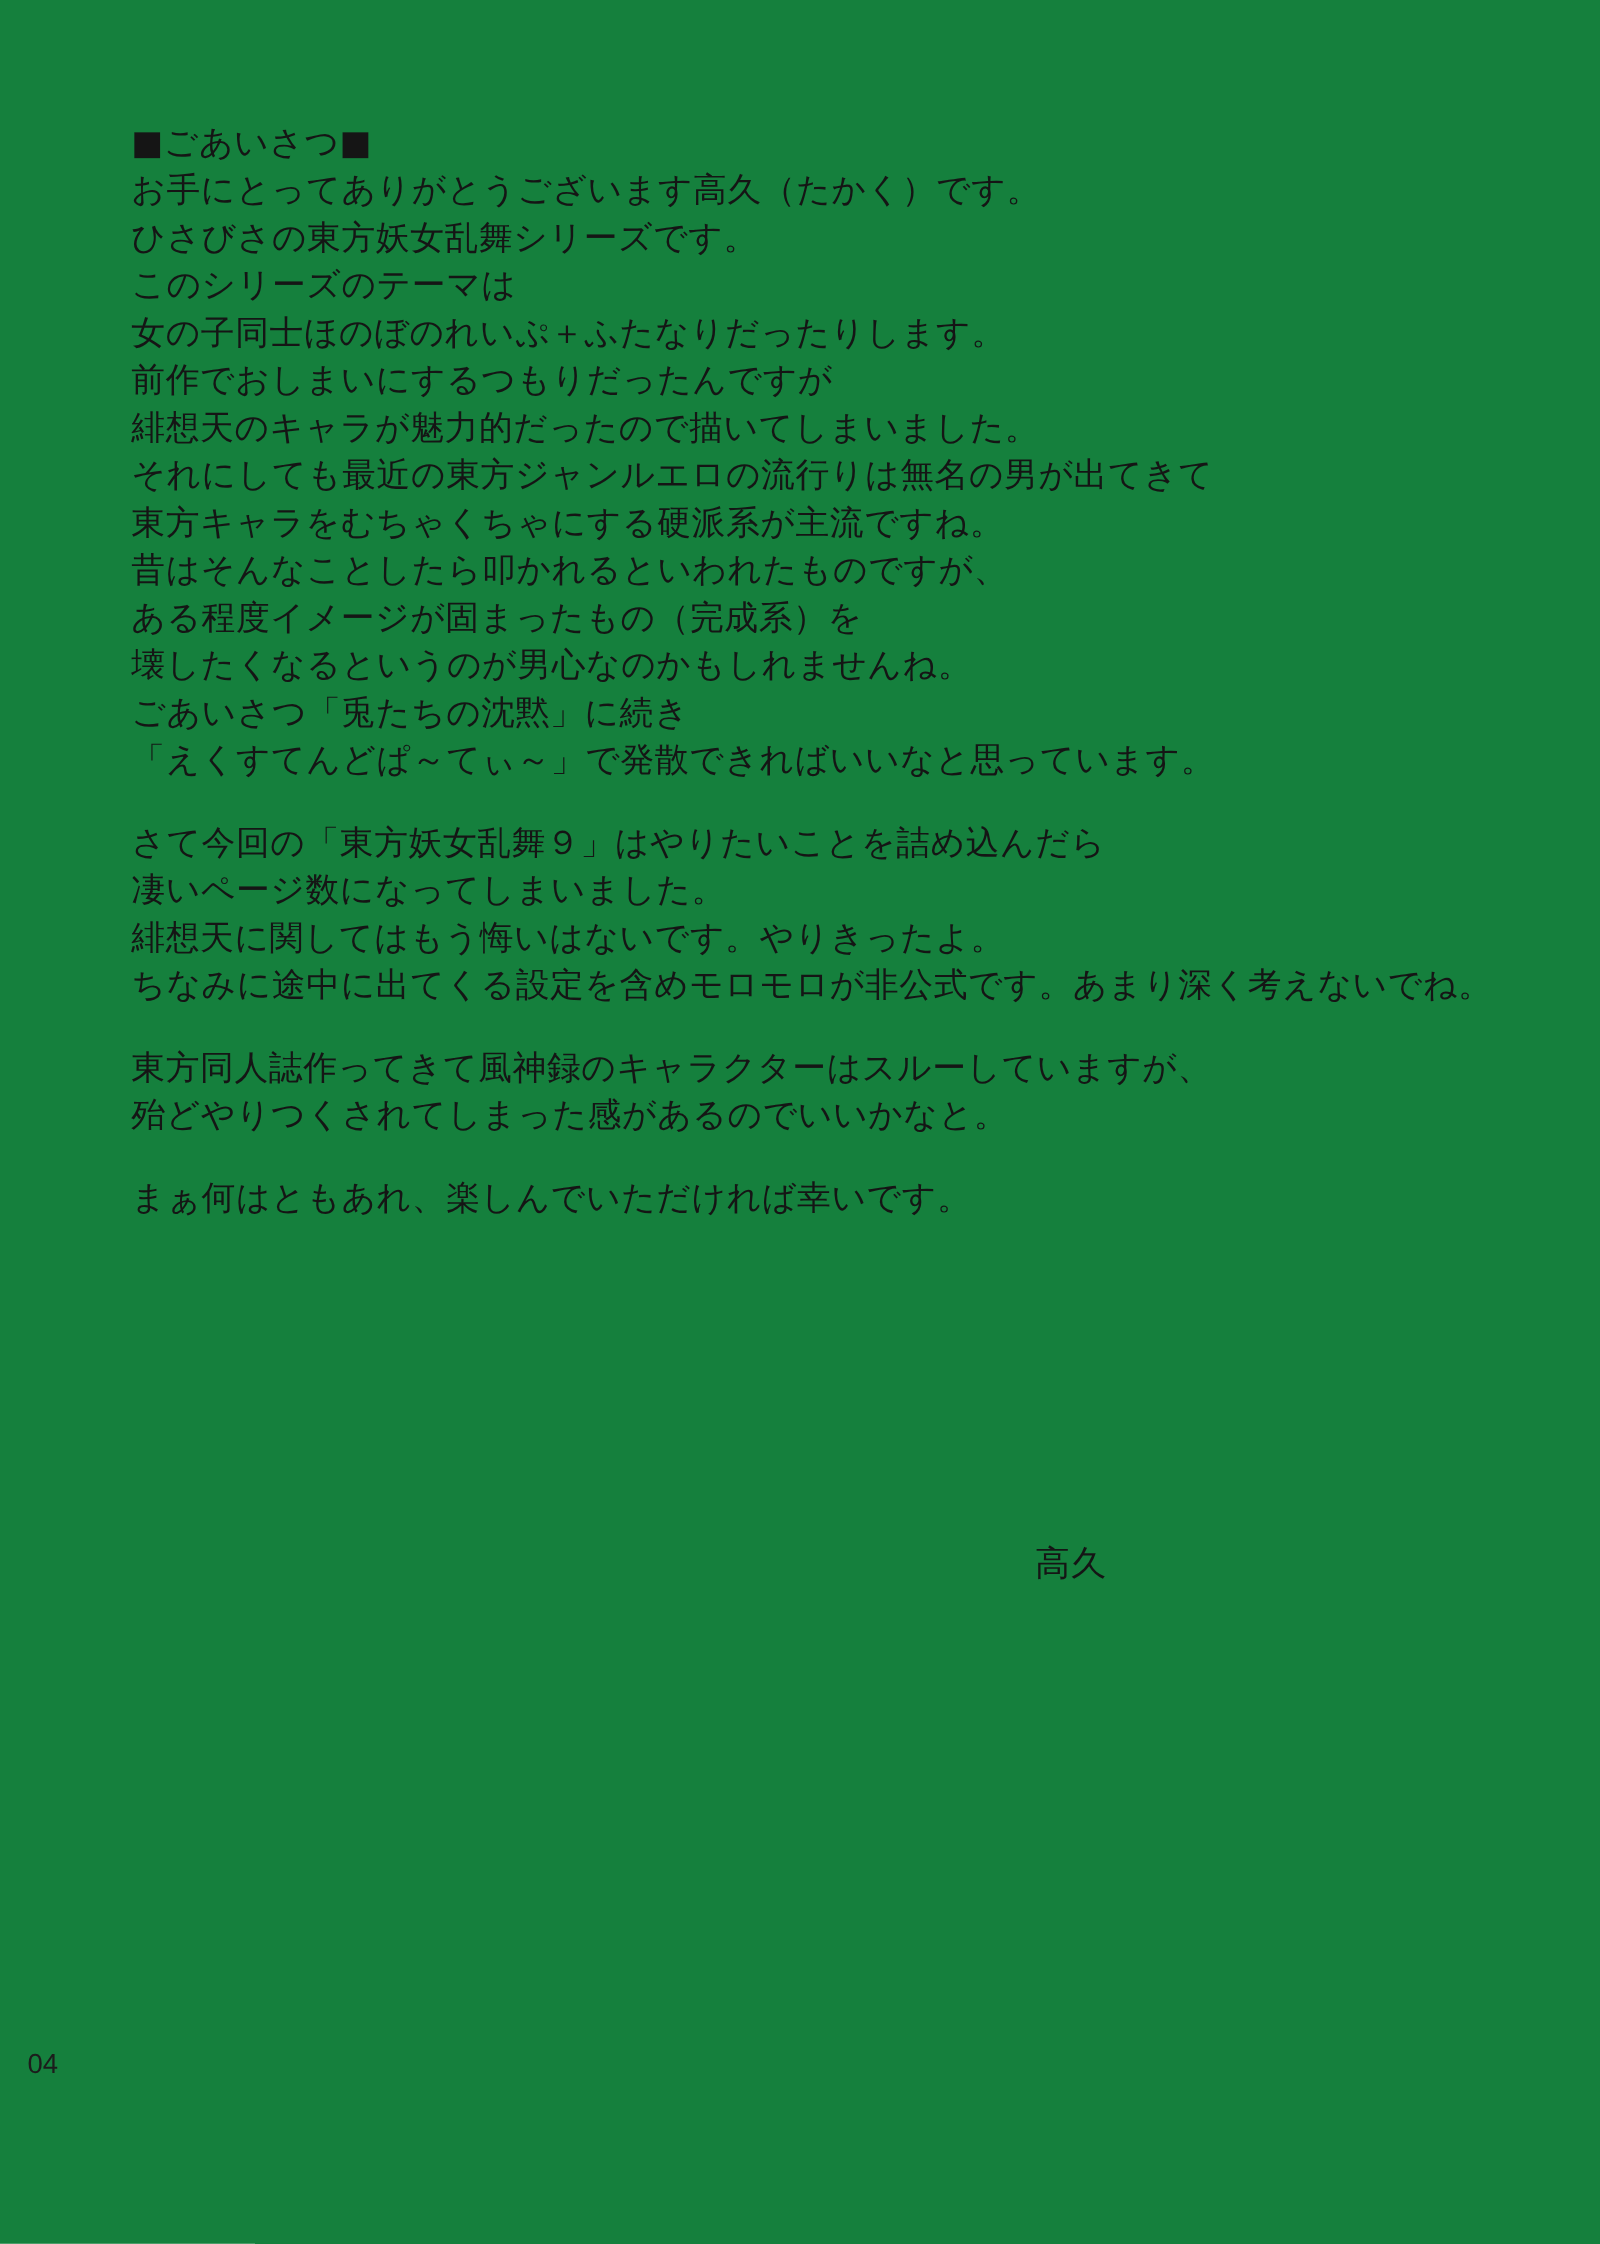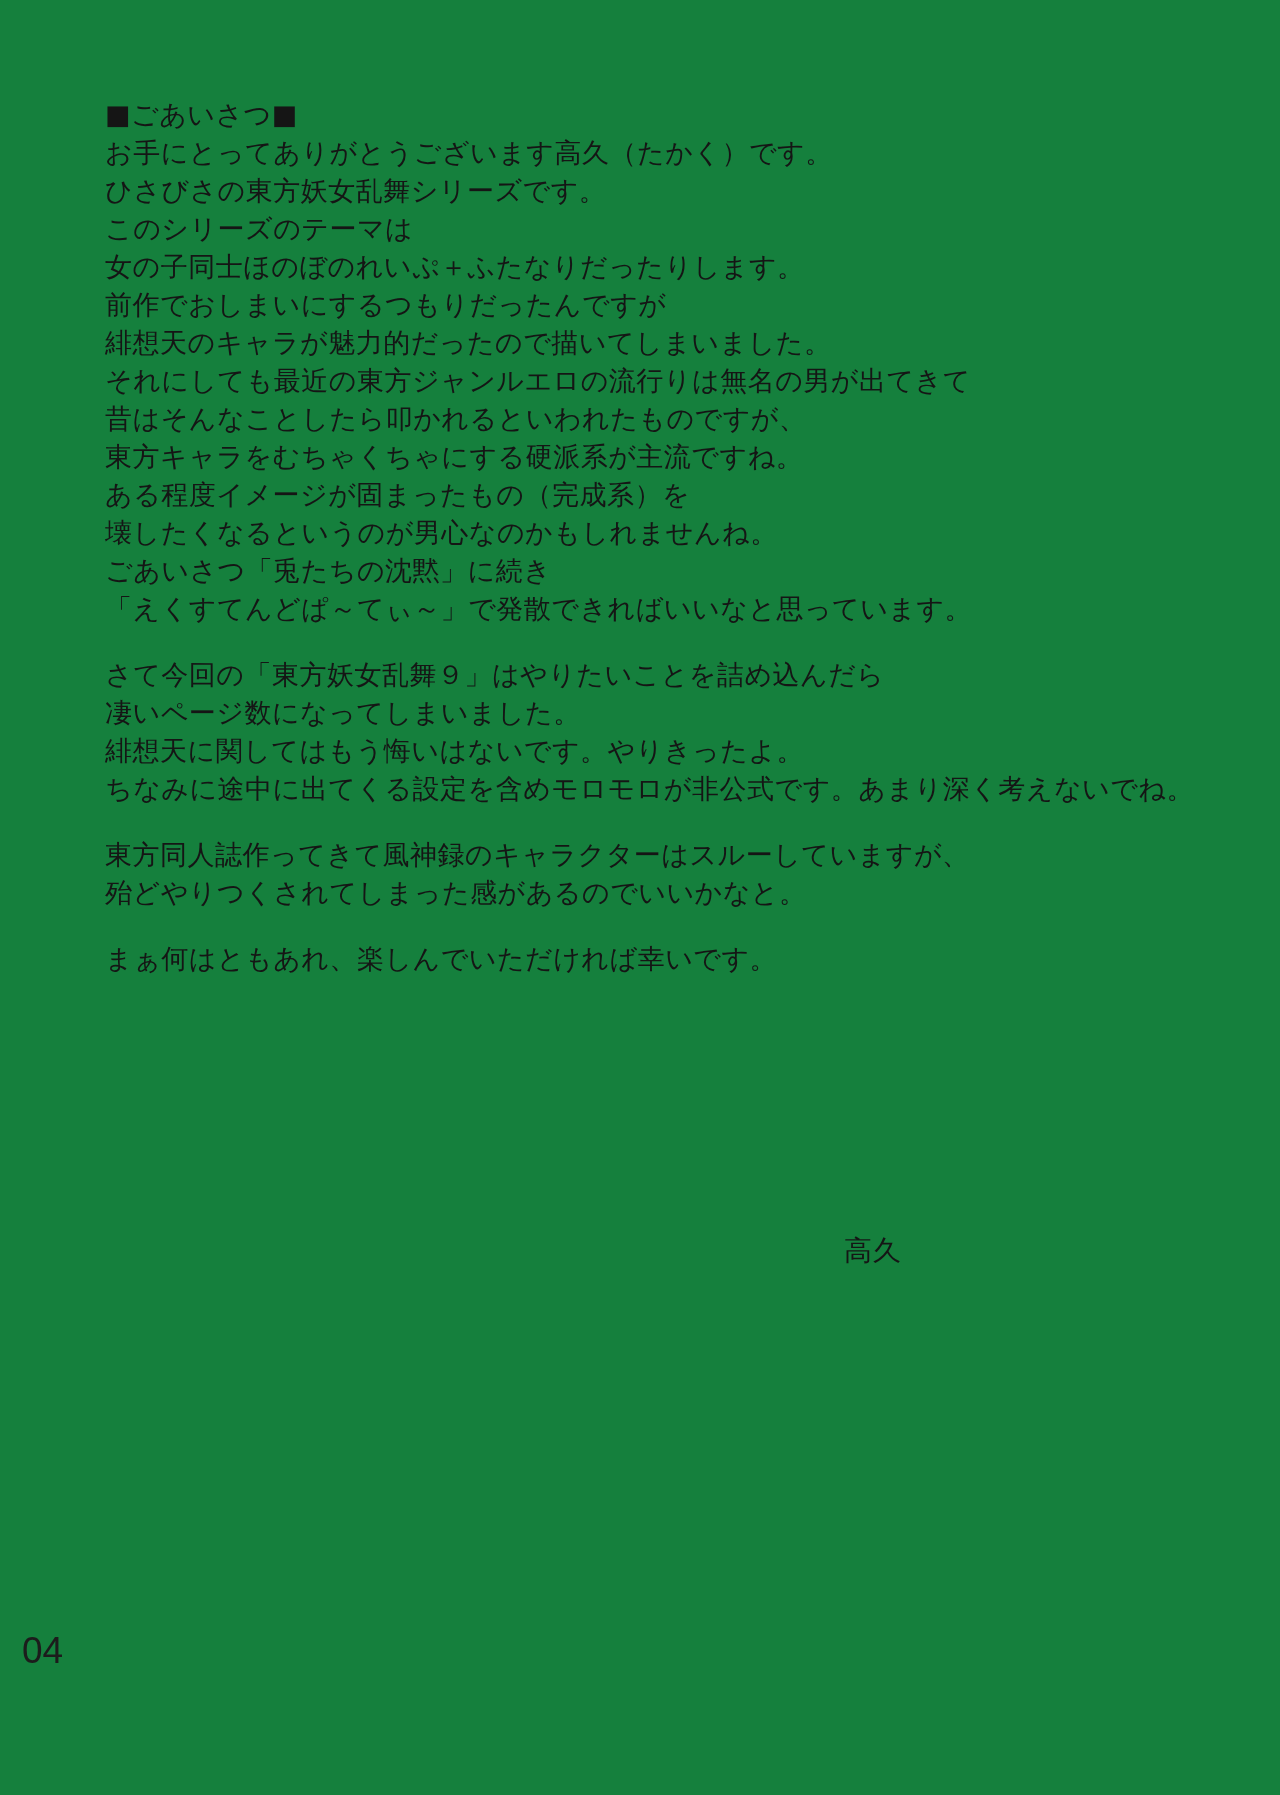--- a/index.html
+++ b/index.html
@@ -42,50 +42,49 @@
   .block.first {
     margin-top: 0;
   }
   .signature {
     position: absolute;
     left: 828px;
     top: 1232px;
     font-size: 28px;
     line-height: 38px;
     letter-spacing: 1px;
-    margin-left: 16px;
   }
   .page-number {
     position: absolute;
     left: 22px;
     top: 1634px;
     font-family: "Liberation Sans", "DejaVu Sans", sans-serif;
-    font-size: 37px;
+    font-size: 22px;
     line-height: 34px;
     color: #1c1c1c;
   }
 </style>
 </head>
 <body>
 
 <div class="page">
 
   <div class="text-col">
     <div class="line heading">■ごあいさつ■</div>
     <div id="blocks">
         <div class="block first">
           <div class="line">お手にとってありがとうございます高久（たかく）です。</div>
           <div class="line">ひさびさの東方妖女乱舞シリーズです。</div>
           <div class="line">このシリーズのテーマは</div>
           <div class="line">女の子同士ほのぼのれいぷ＋ふたなりだったりします。</div>
           <div class="line">前作でおしまいにするつもりだったんですが</div>
           <div class="line">緋想天のキャラが魅力的だったので描いてしまいました。</div>
           <div class="line">それにしても最近の東方ジャンルエロの流行りは無名の男が出てきて</div>
+          <div class="line">東方キャラをむちゃくちゃにする硬派系が主流ですね。</div>
           <div class="line">昔はそんなことしたら叩かれるといわれたものですが、</div>
-          <div class="line">東方キャラをむちゃくちゃにする硬派系が主流ですね。</div>
           <div class="line">ある程度イメージが固まったもの（完成系）を</div>
           <div class="line">壊したくなるというのが男心なのかもしれませんね。</div>
           <div class="line">ごあいさつ「兎たちの沈黙」に続き</div>
           <div class="line">「えくすてんどぱ～てぃ～」で発散できればいいなと思っています。</div>
         </div>
         <div class="block">
           <div class="line">さて今回の「東方妖女乱舞９」はやりたいことを詰め込んだら</div>
           <div class="line">凄いページ数になってしまいました。</div>
           <div class="line">緋想天に関してはもう悔いはないです。やりきったよ。</div>
           <div class="line">ちなみに途中に出てくる設定を含めモロモロが非公式です。あまり深く考えないでね。</div>

